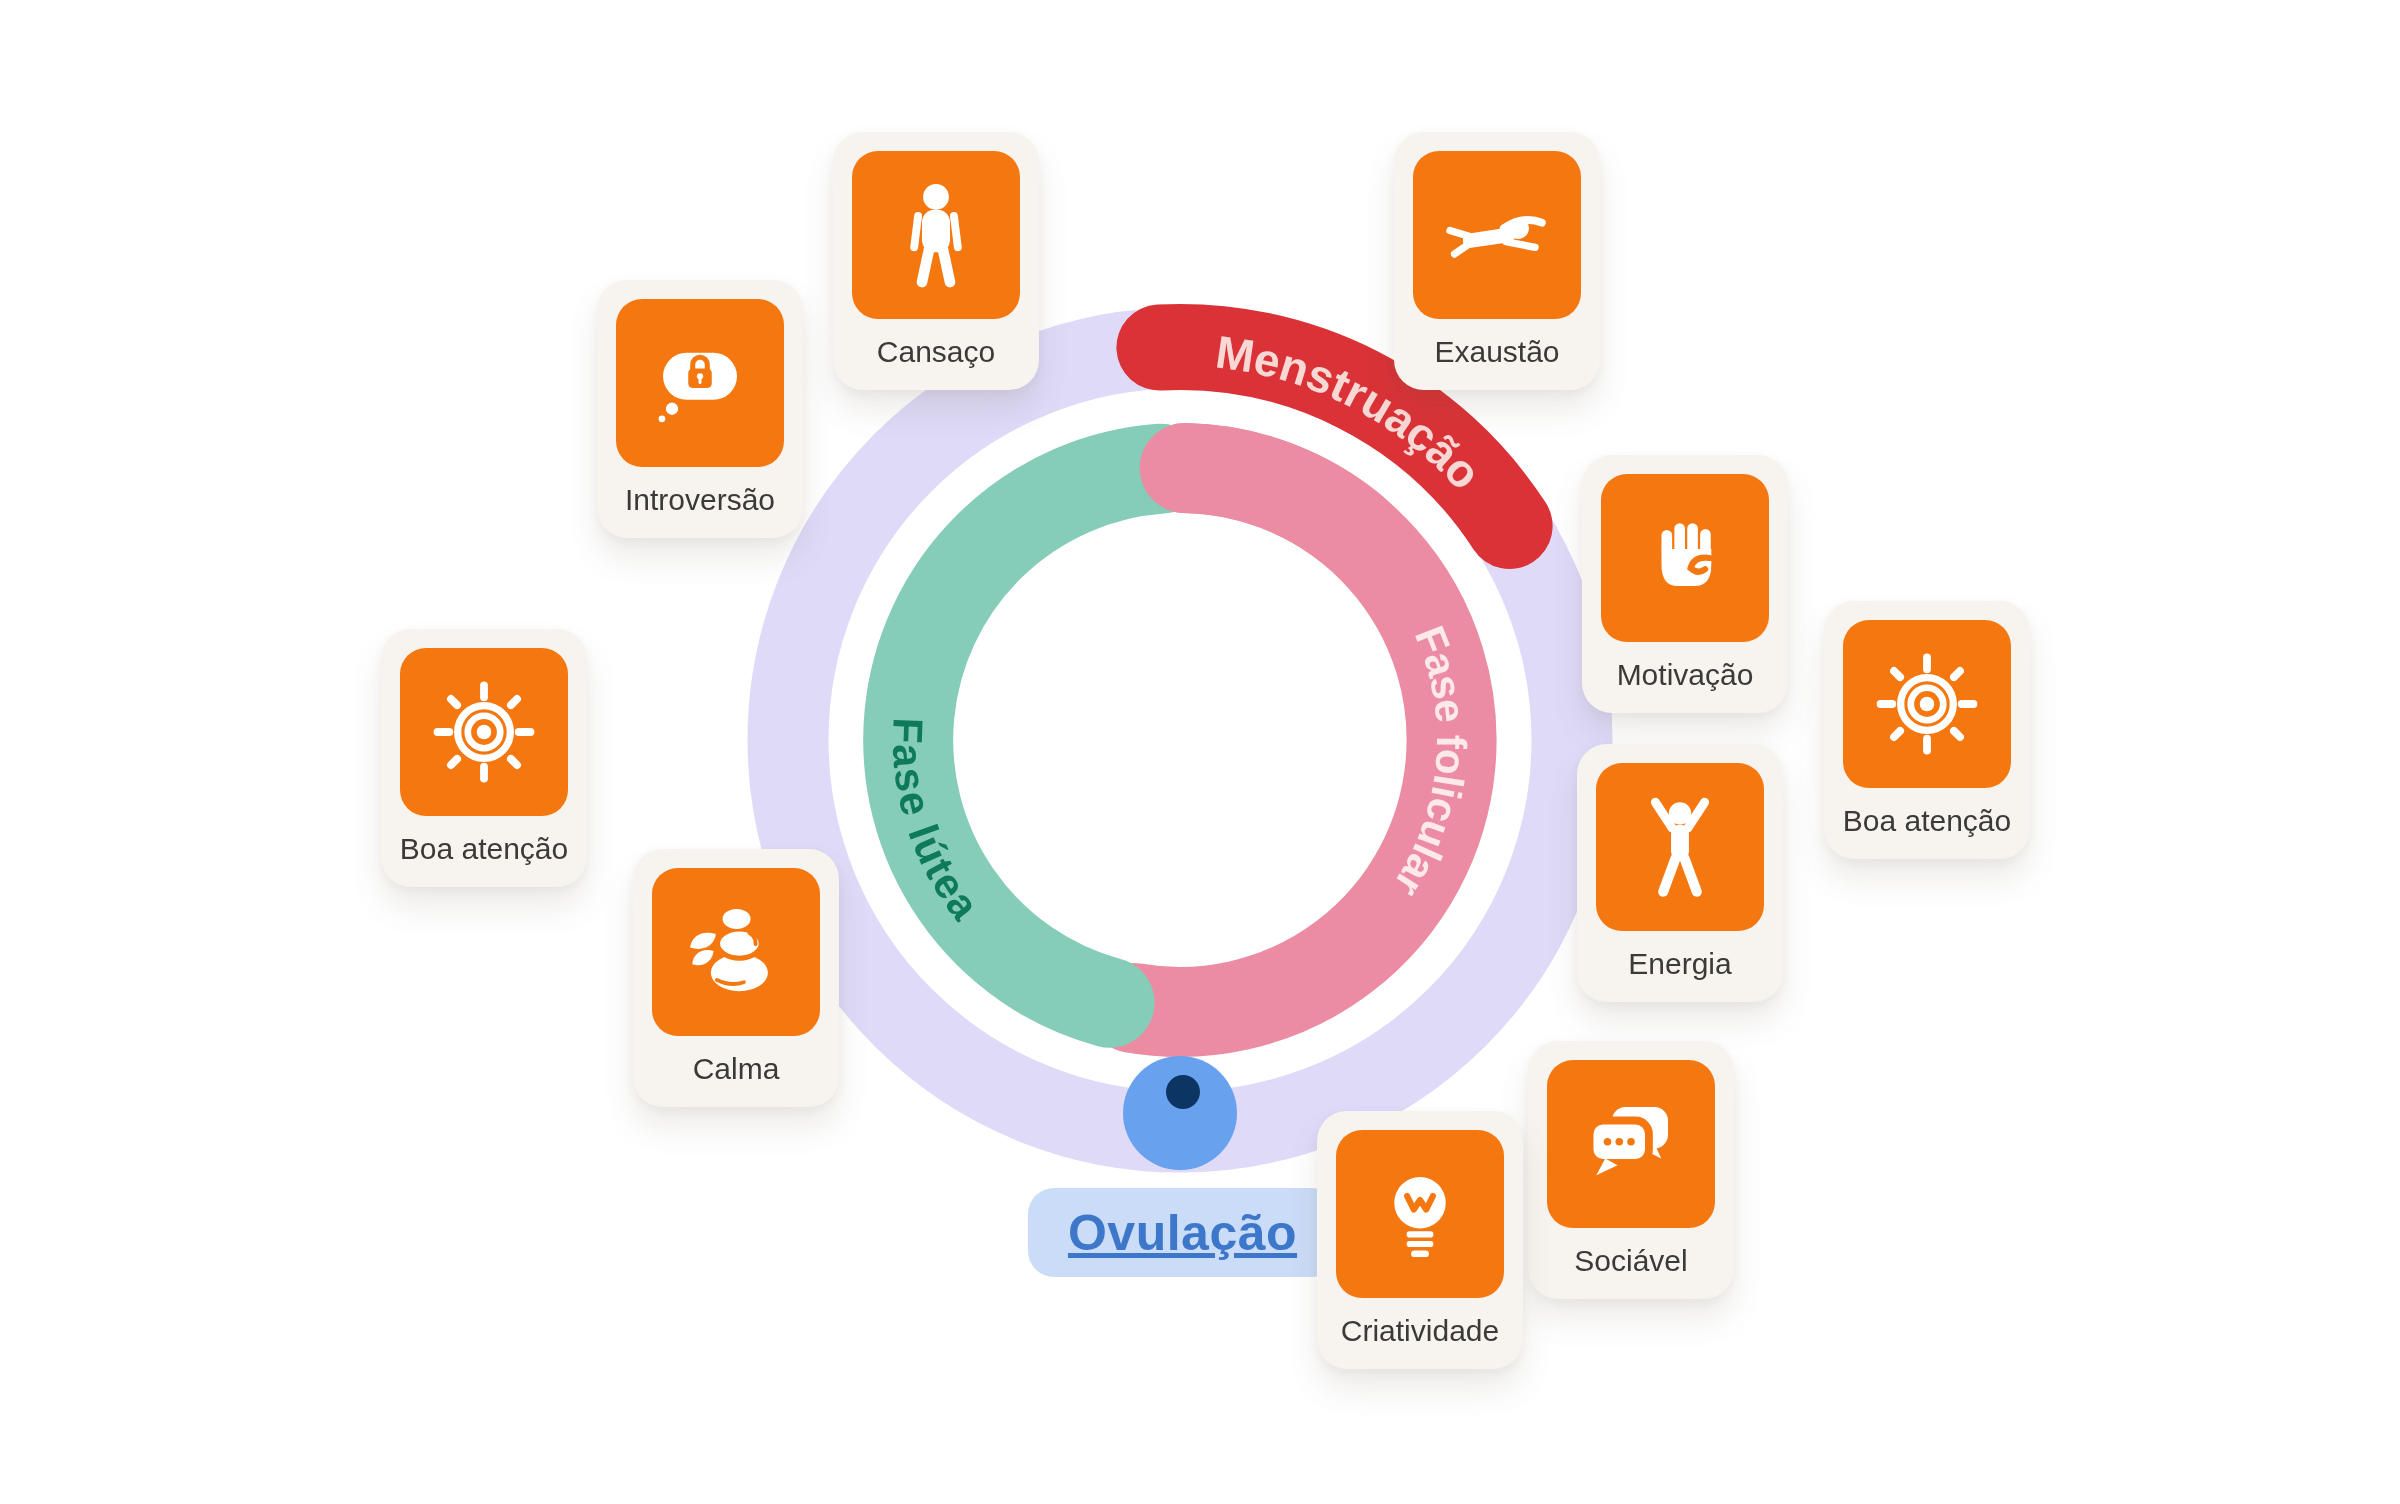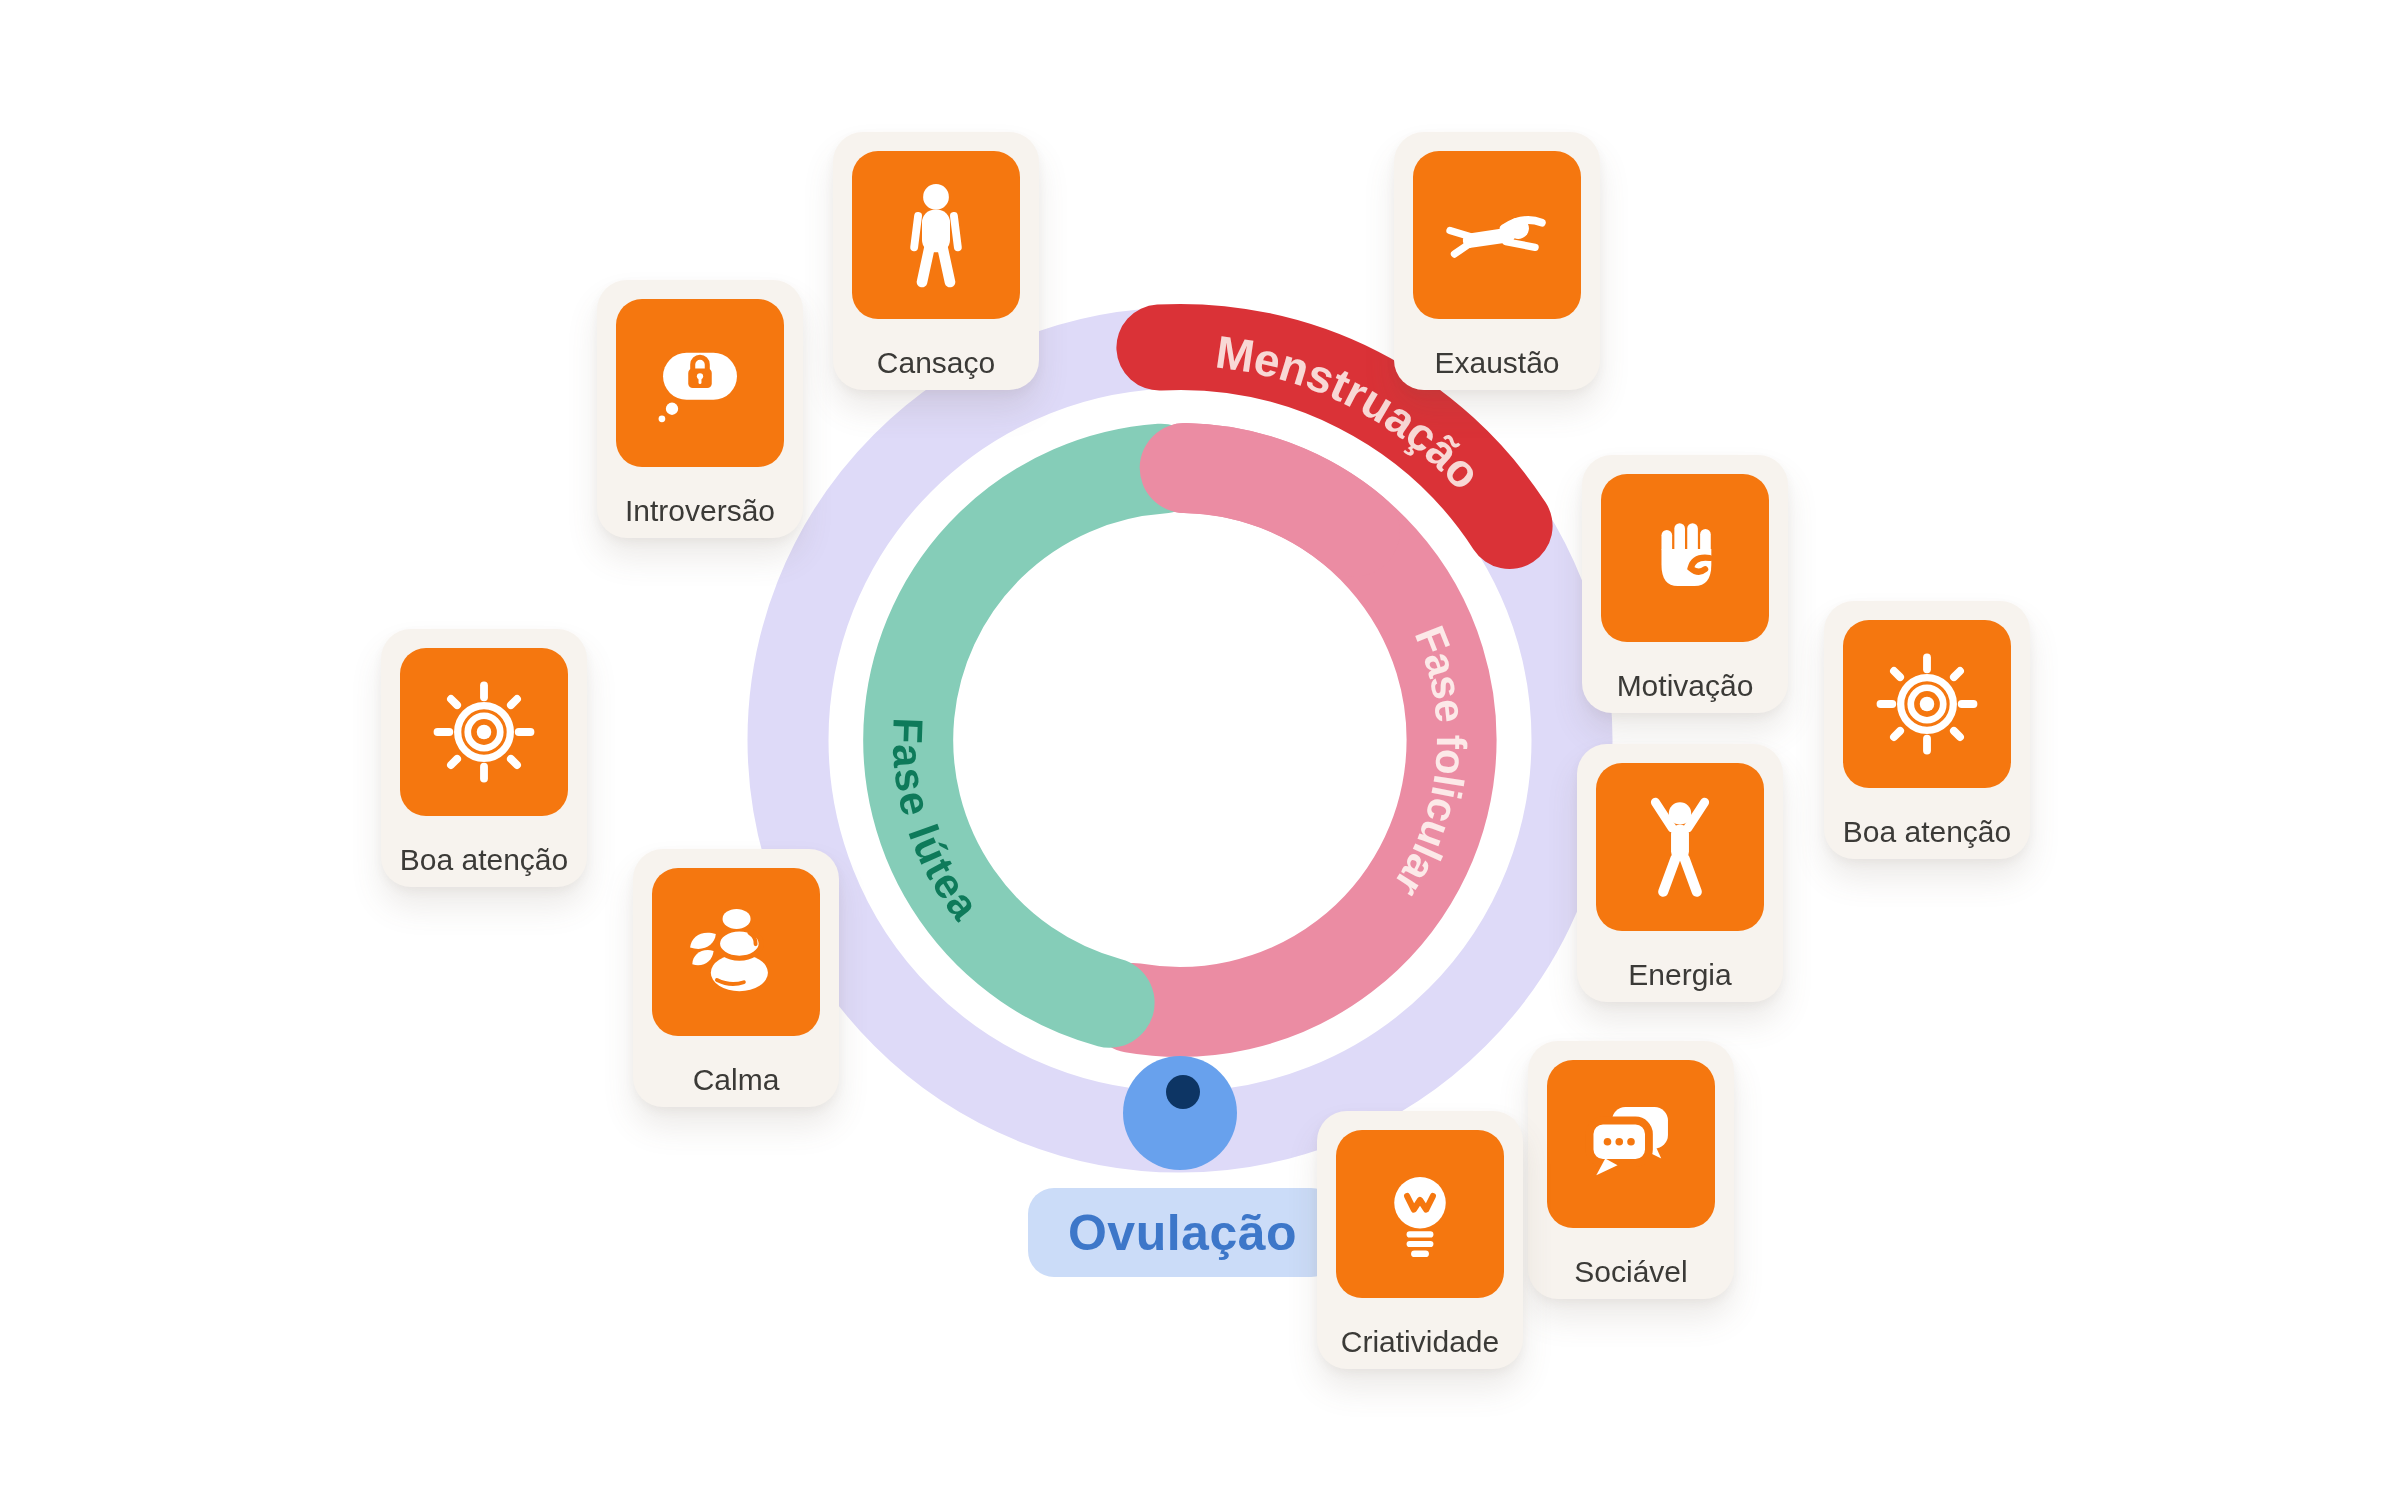--- a/index.html
+++ b/index.html
@@ -27,36 +27,36 @@
   .stage{position:absolute;inset:0;width:2400px;height:1504px;}
   .ring-svg{position:absolute;left:0;top:0;z-index:1;}
   .curved-label{
     font-family:"Liberation Sans", sans-serif;
     font-weight:700;
   }
   .ovu-pill{
     position:absolute;left:1028px;top:1188px;width:309px;height:89px;
     background:var(--ovu-bg);border-radius:26px;z-index:5;
     display:flex;align-items:center;justify-content:center;
-    color:var(--ovu-text);font-size:50px;font-weight:700;letter-spacing:0.5px;
+    color:var(--ovu-text);font-size:50px;font-weight:700;letter-spacing:0.5px;text-decoration:underline;
   }
   .card{
     position:absolute;width:206px;height:258px;z-index:10;
     background:var(--card-bg);border-radius:30px;
     box-shadow:0 20px 32px rgba(110,92,72,0.12), 0 4px 10px rgba(110,92,72,0.06);
     display:flex;flex-direction:column;align-items:center;
     padding-top:19px;
   }
   .tile{
     width:168px;height:168px;border-radius:26px;background:var(--orange);
     display:flex;align-items:center;justify-content:center;flex:0 0 auto;
   }
   .tile svg{width:112px;height:112px;display:block;}
   .card-label{
-    margin-top:26px;font-size:30px;line-height:36px;color:var(--label);
+    margin-top:15px;font-size:30px;line-height:36px;color:var(--label);
     text-align:right;white-space:nowrap;
   }
 </style>
 </head>
 <body>
 
 <div class="stage">
 
   <svg class="ring-svg" width="2400" height="1504" viewBox="0 0 2400 1504">
     <defs>

